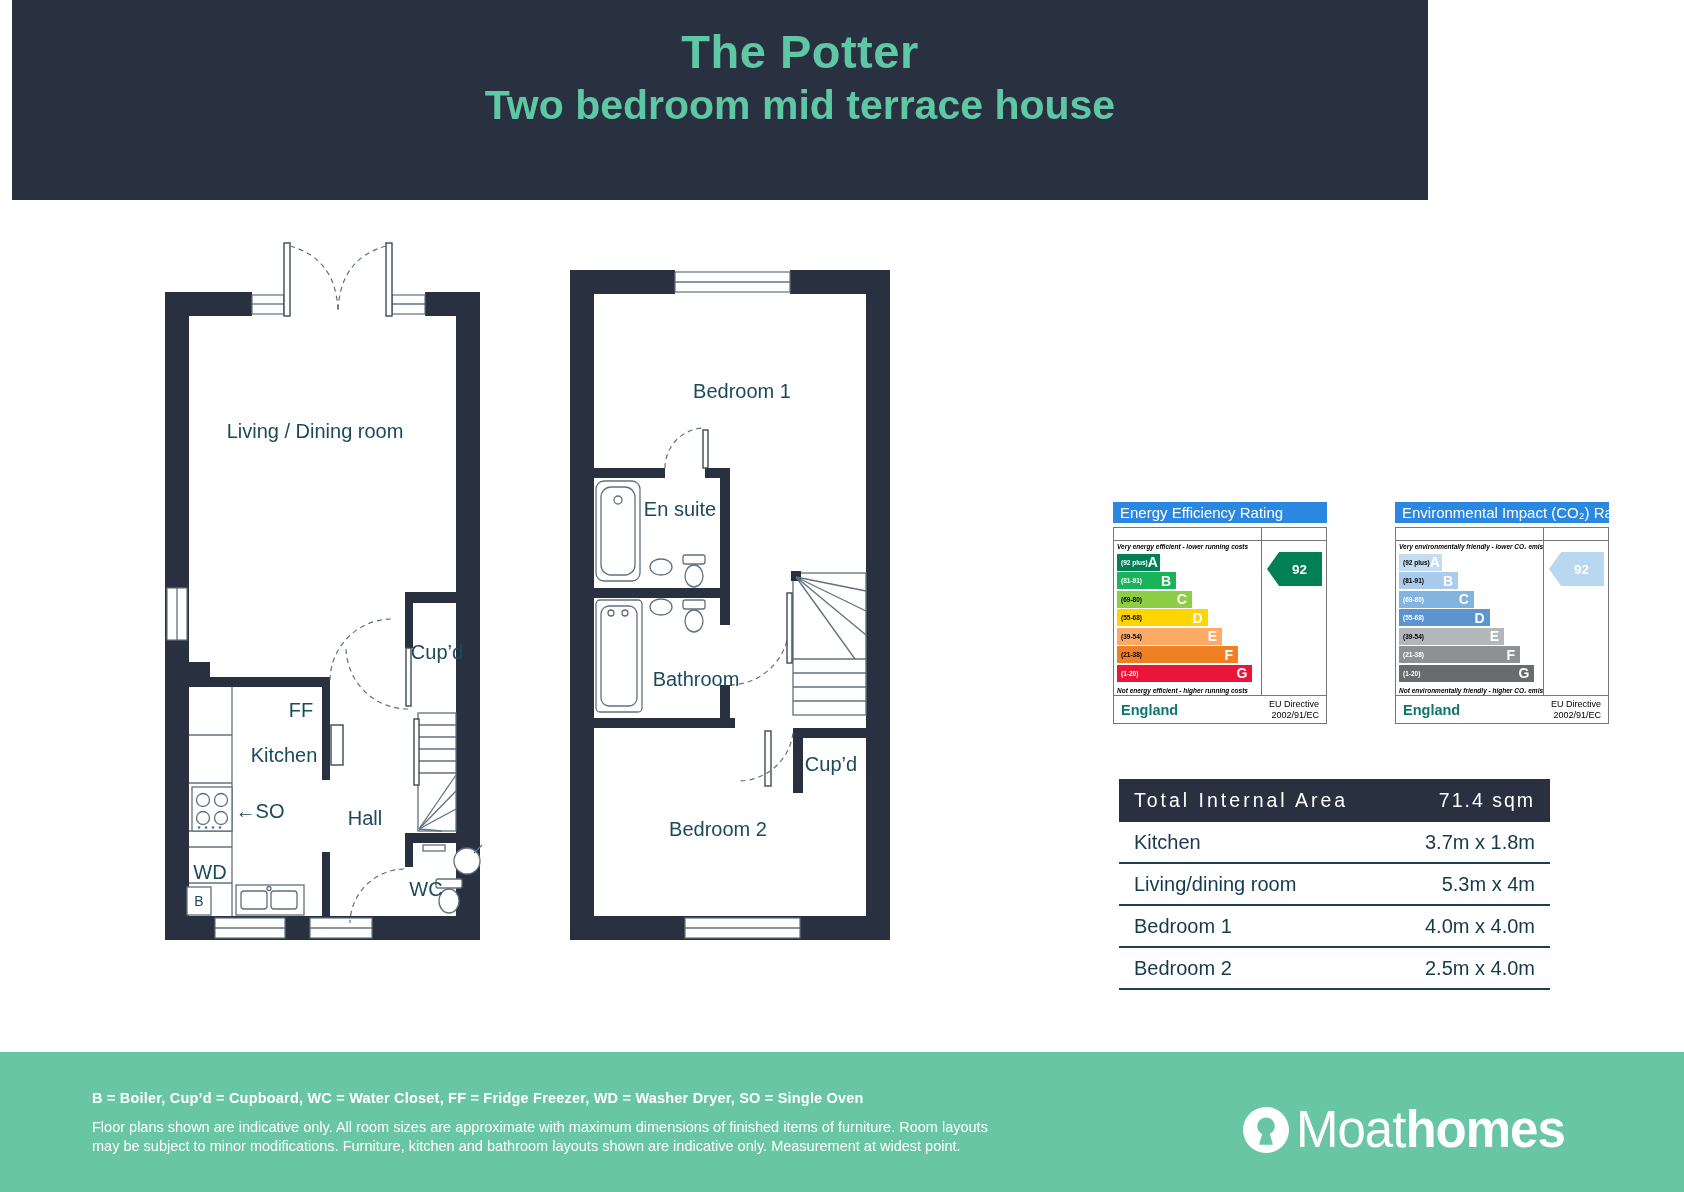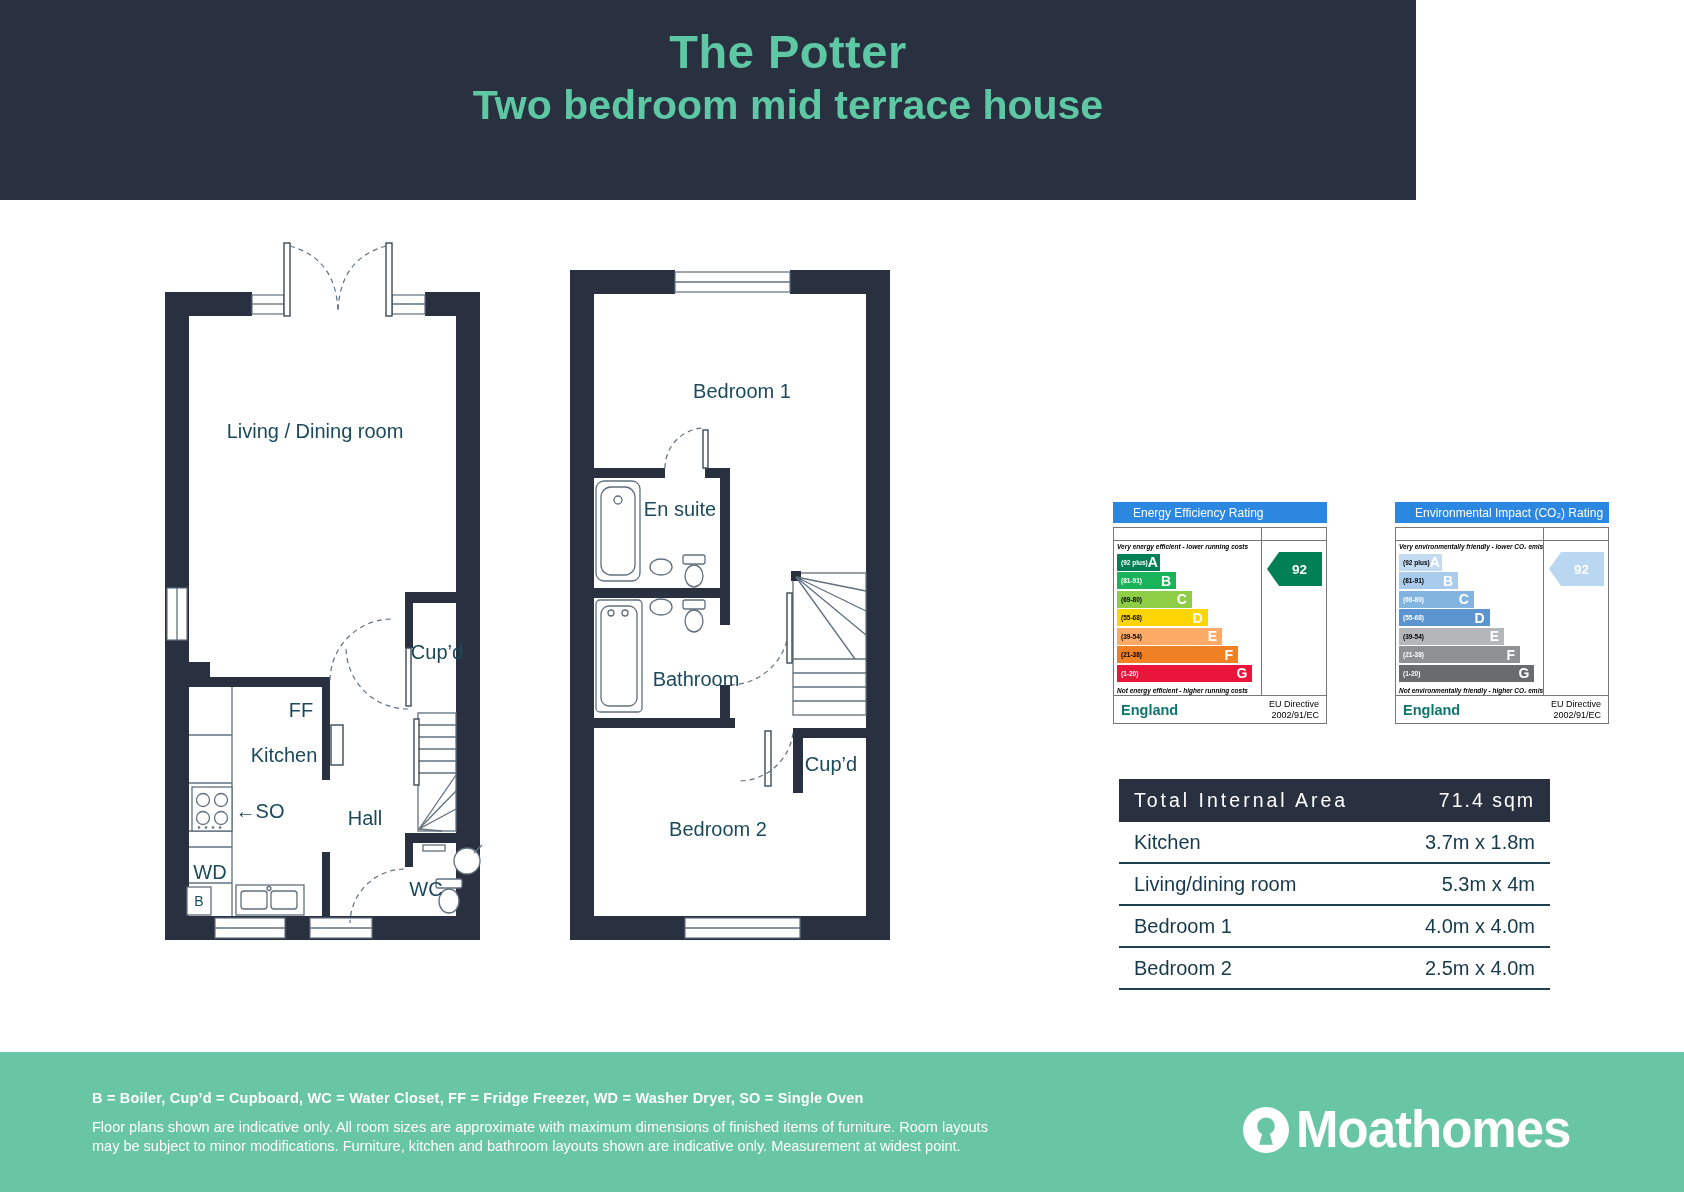--- a/index.html
+++ b/index.html
@@ -10,40 +10,40 @@
     --plan-text:#1b4a5c;
     --table-text:#16394c;
     --epc-blue:#2b87e0;
     --epc-border:#777;
   }
   *{box-sizing:border-box;margin:0;padding:0}
   body{font-family:"Liberation Sans","DejaVu Sans",sans-serif;background:#fff}
   .page{position:relative;width:1684px;height:1192px;background:#ffffff;overflow:hidden}
 
   
-  .header{position:absolute;left:0;top:0;width:1416px;height:200px;background:var(--dark)}
+  .header{position:absolute;left:12px;top:0;width:1416px;height:200px;background:var(--dark)}
   .header-inner{position:absolute;left:0;top:0;width:1576px;height:200px;text-align:center;color:var(--teal)}
   .hd-title{position:absolute;top:24px;left:0;width:100%;font-size:47px;font-weight:bold;letter-spacing:.5px}
   .hd-sub{position:absolute;top:82px;left:0;width:100%;font-size:41px;font-weight:bold}
   .hd-addr{position:absolute;top:143px;left:0;width:100%;font-size:27px;font-weight:bold;letter-spacing:1.5px}
 
   
   svg.plan{position:absolute;overflow:visible}
   svg.plan .wall{fill:var(--dark);stroke:none}
   svg.plan .thin{fill:none;stroke:var(--plan-line);stroke-width:1.3}
   svg.plan .thinf{fill:#fff;stroke:var(--plan-line);stroke-width:1.3}
   svg.plan .panel{fill:#fff;stroke:#3c4a57;stroke-width:1.4}
   svg.plan .dash{fill:none;stroke:var(--plan-line);stroke-width:1.2;stroke-dasharray:5 4}
   svg.plan .win{fill:#fff;stroke:var(--plan-line);stroke-width:1.2}
   svg.plan text{fill:var(--plan-text);font-family:"Liberation Sans","DejaVu Sans",sans-serif;font-size:20px;font-weight:500;text-anchor:middle}
   svg.plan text.sm{font-size:14px}
 
   
   .epc{position:absolute;top:502px;width:214px}
-  .epc-title{height:21px;background:var(--epc-blue);color:#fff;font-size:12px;display:flex;align-items:center;padding:0 20px;white-space:nowrap}
+  .epc-title{height:21px;background:var(--epc-blue);color:#fff;font-size:15px;display:flex;align-items:center;padding:0 7px;white-space:nowrap}
   .epc-box{margin-top:4px;border:1.5px solid var(--epc-border);background:#fff}
   .epc-main{display:flex}
   .epc-left{flex:1;border-right:1.5px solid var(--epc-border);min-width:0}
   .epc-blank{height:13px;border-bottom:1.5px solid var(--epc-border)}
   .epc-note{font-size:6.5px;font-weight:bold;font-style:italic;color:#000;padding:2px 3px 1px 3px;white-space:nowrap;overflow:hidden}
   .bands{padding:1px 0 2px 3px}
   .band{margin:1.5px 0}
   .band-bar{height:17px;display:flex;align-items:center;justify-content:space-between;padding:0 5px 0 4px}
   .band-range{font-size:6.5px;font-weight:bold;white-space:nowrap}
   .band-letter{color:#fff;font-weight:bold;font-size:14px;line-height:1}
@@ -60,21 +60,21 @@
   .at-header .at-value{letter-spacing:2px}
   .at-row{height:42px;display:flex;align-items:center;justify-content:space-between;padding:0 15px;font-size:20px;border-bottom:2px solid #1e4152}
   .at-row .at-label{font-weight:500}
 
   
   .footer{position:absolute;left:0;top:1052px;width:1684px;height:140px;background:var(--footer);color:#fff}
   .ft-legend{position:absolute;left:92px;top:38px;font-size:14.5px;font-weight:600;letter-spacing:.2px}
   .ft-disclaimer{position:absolute;left:92px;top:66px;width:905px;font-size:14.5px;font-weight:500;line-height:19px}
   .logo{position:absolute;left:1243px;top:1100px;display:flex;align-items:center;color:#fff}
   .logo svg{margin-right:7px}
-  .logo-moat{font-size:51px;font-weight:bold;letter-spacing:-1px}
+  .logo-moat{font-size:51px;font-weight:normal;letter-spacing:-1px}
   .logo-homes{font-size:51px;font-weight:700;letter-spacing:-1px}
 </style>
 </head>
 <body>
 
 <div class="page">
 
   <div class="header">
     <div class="header-inner">
       <div class="hd-title">The Potter</div>

